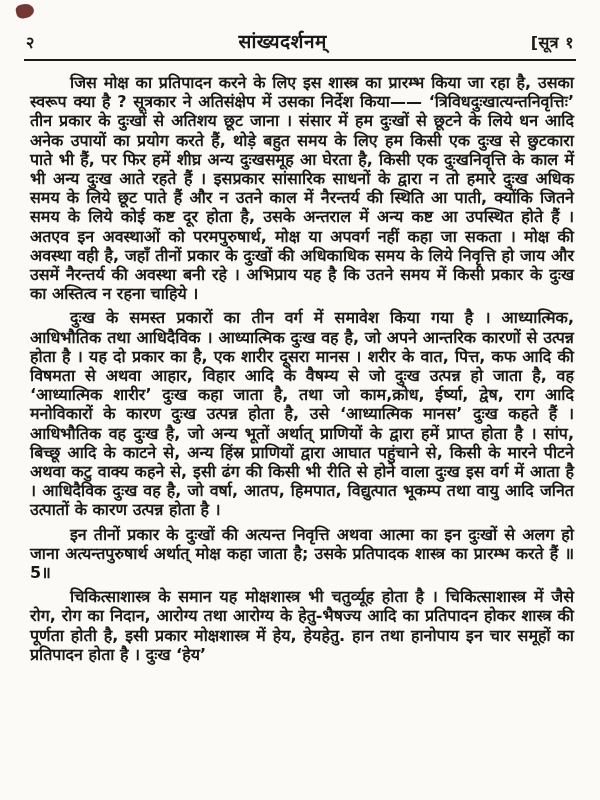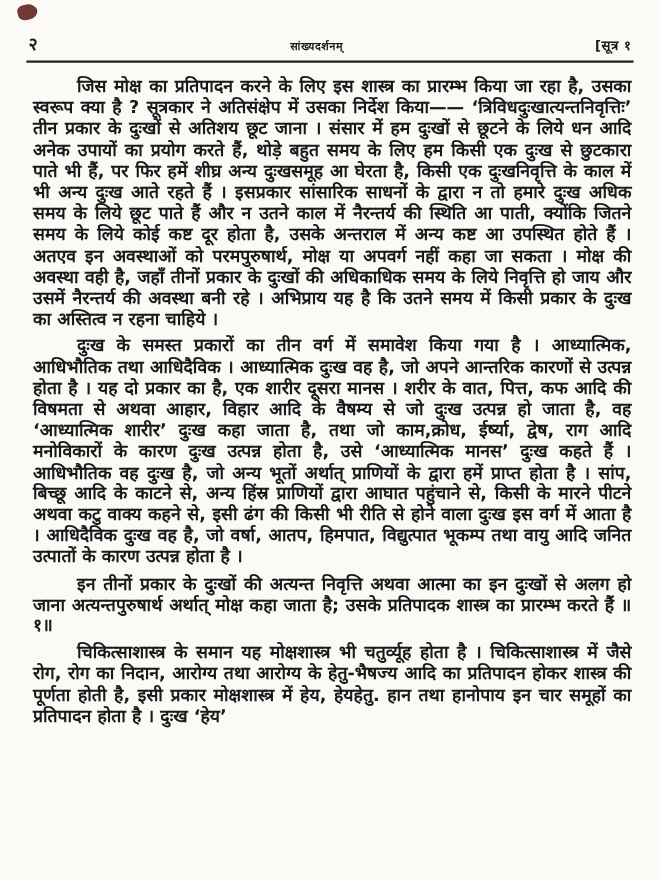--- a/index.html
+++ b/index.html
@@ -33,22 +33,22 @@
   .header {
     display: flex;
     justify-content: space-between;
     align-items: baseline;
     padding: 28px 26px 0 26px;
     font-weight: 700;
     font-size: 15px;
     letter-spacing: 0.5px;
   }
   .header .page-number { font-size: 16px; }
-  .header .book-title  { font-size: 10px; }
-  .header .sutra-ref   { font-size: 12px; }
+  .header .book-title  { font-size: 19px; }
+  .header .sutra-ref   { font-size: 16px; }
   .header-rule {
     height: 0;
     border-bottom: 2px solid #1c1c1c;
     margin: 5px 24px 0 24px;
   }
   .body-text {
     padding: 12px 26px 0 30px;
     text-align: justify;
     font-size: 16px;
     line-height: 19.2px;
@@ -70,17 +70,17 @@
     <span class="page-number">२</span>
     <span class="book-title">सांख्यदर्शनम्</span>
     <span class="sutra-ref">[सूत्र १</span>
   </div>
 
   <div class="header-rule"></div>
 
   <div class="body-text">
     <p>जिस मोक्ष का प्रतिपादन करने के लिए इस शास्त्र का प्रारम्भ किया जा रहा है, उसका स्वरूप क्या है ? सूत्रकार ने अतिसंक्षेप में उसका निर्देश किया—— ‘त्रिविधदुःखात्यन्तनिवृत्तिः’ तीन प्रकार के दुःखों से अतिशय छूट जाना । संसार में हम दुःखों से छूटने के लिये धन आदि अनेक उपायों का प्रयोग करते हैं, थोड़े बहुत समय के लिए हम किसी एक दुःख से छुटकारा पाते भी हैं, पर फिर हमें शीघ्र अन्य दुःखसमूह आ घेरता है, किसी एक दुःखनिवृत्ति के काल में भी अन्य दुःख आते रहते हैं ।  इसप्रकार सांसारिक साधनों के द्वारा न तो हमारे दुःख अधिक समय के लिये छूट पाते हैं और न उतने काल में नैरन्तर्य की स्थिति आ पाती, क्योंकि जितने समय के लिये कोई कष्ट दूर होता है, उसके अन्तराल में अन्य कष्ट आ उपस्थित होते हैं ।  अतएव इन अवस्थाओं को परमपुरुषार्थ, मोक्ष या अपवर्ग नहीं कहा जा सकता । मोक्ष की अवस्था वही है, जहाँ तीनों प्रकार के दुःखों की अधिकाधिक समय के लिये निवृत्ति हो जाय और उसमें नैरन्तर्य की अवस्था बनी रहे । अभिप्राय यह है कि उतने समय में किसी प्रकार के दुःख का अस्तित्व न रहना चाहिये ।</p>
     <p>दुःख के समस्त प्रकारों का तीन वर्ग में समावेश किया गया है । आध्यात्मिक, आधिभौतिक तथा आधिदैविक । आध्यात्मिक दुःख वह है, जो अपने आन्तरिक कारणों से उत्पन्न होता है । यह दो प्रकार का है, एक शारीर दूसरा मानस । शरीर के वात, पित्त, कफ आदि की विषमता से अथवा आहार, विहार आदि के वैषम्य से जो दुःख उत्पन्न हो जाता है, वह ‘आध्यात्मिक शारीर’ दुःख कहा जाता है, तथा जो काम,क्रोध, ईर्ष्या, द्वेष, राग आदि मनोविकारों के कारण दुःख उत्पन्न होता है, उसे ‘आध्यात्मिक मानस’ दुःख कहते हैं । आधिभौतिक वह दुःख है, जो अन्य भूतों अर्थात् प्राणियों के द्वारा हमें प्राप्त होता है । सांप, बिच्छू आदि के काटने से, अन्य हिंस्र प्राणियों द्वारा आघात पहुंचाने से, किसी के मारने पीटने अथवा कटु वाक्य कहने से, इसी ढंग की किसी भी रीति से होने वाला दुःख इस वर्ग में आता है । आधिदैविक दुःख वह है, जो वर्षा, आतप, हिमपात, विद्युत्पात भूकम्प तथा वायु आदि जनित उत्पातों के कारण उत्पन्न होता है ।</p>
-    <p>इन तीनों प्रकार के दुःखों की अत्यन्त निवृत्ति अथवा आत्मा का इन दुःखों से अलग हो जाना अत्यन्तपुरुषार्थ अर्थात् मोक्ष कहा जाता है; उसके प्रतिपादक शास्त्र का प्रारम्भ करते हैं ॥१॥</p>
+    <p>इन तीनों प्रकार के दुःखों की अत्यन्त निवृत्ति अथवा आत्मा का इन दुःखों से अलग हो जाना अत्यन्तपुरुषार्थ अर्थात् मोक्ष कहा जाता है; उसके प्रतिपादक शास्त्र का प्रारम्भ करते हैं ॥5॥</p>
     <p>चिकित्साशास्त्र के समान यह मोक्षशास्त्र भी चतुर्व्यूह होता है । चिकित्साशास्त्र में जैसे रोग, रोग का निदान, आरोग्य तथा आरोग्य के हेतु-भैषज्य आदि का प्रतिपादन होकर शास्त्र की पूर्णता होती है, इसी प्रकार मोक्षशास्त्र में हेय, हेयहेतु. हान तथा हानोपाय इन चार समूहों का प्रतिपादन होता है । दुःख ‘हेय’</p>
   </div>
 
 </div>
 
 </body></html>

